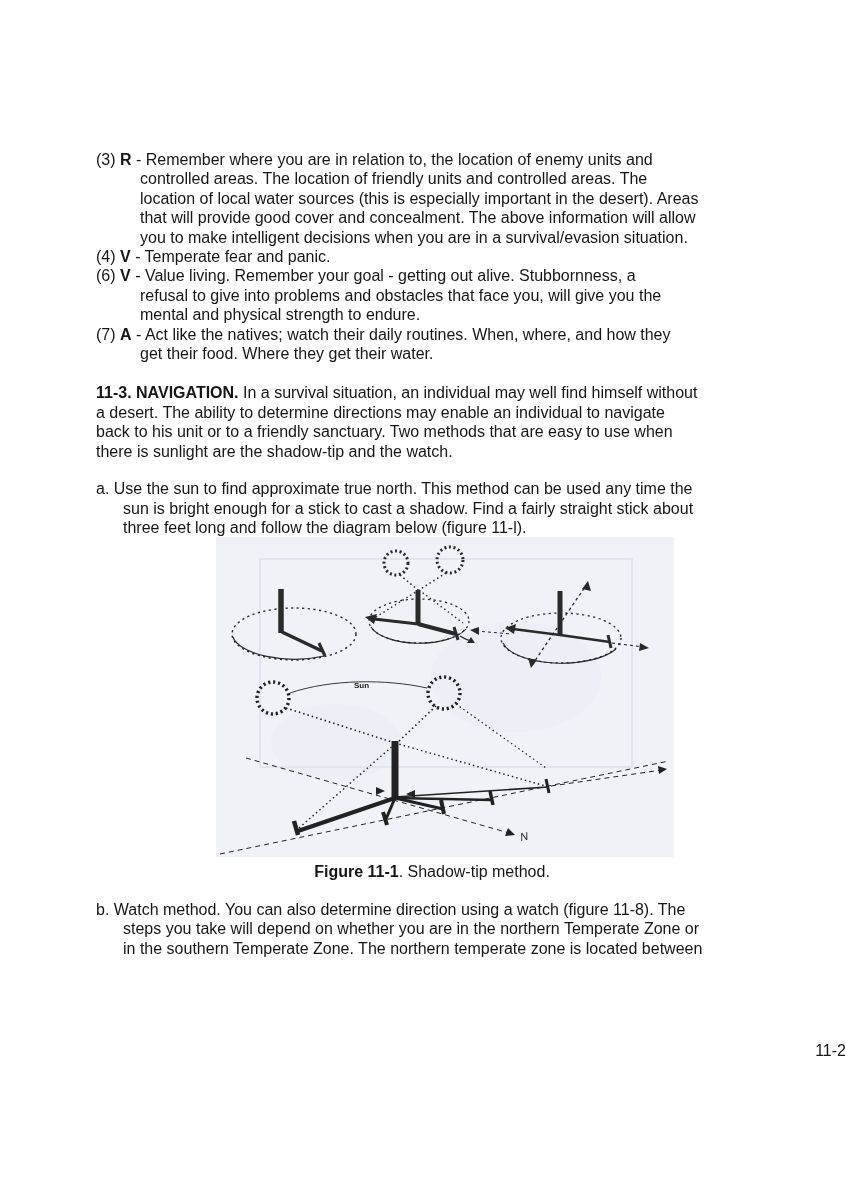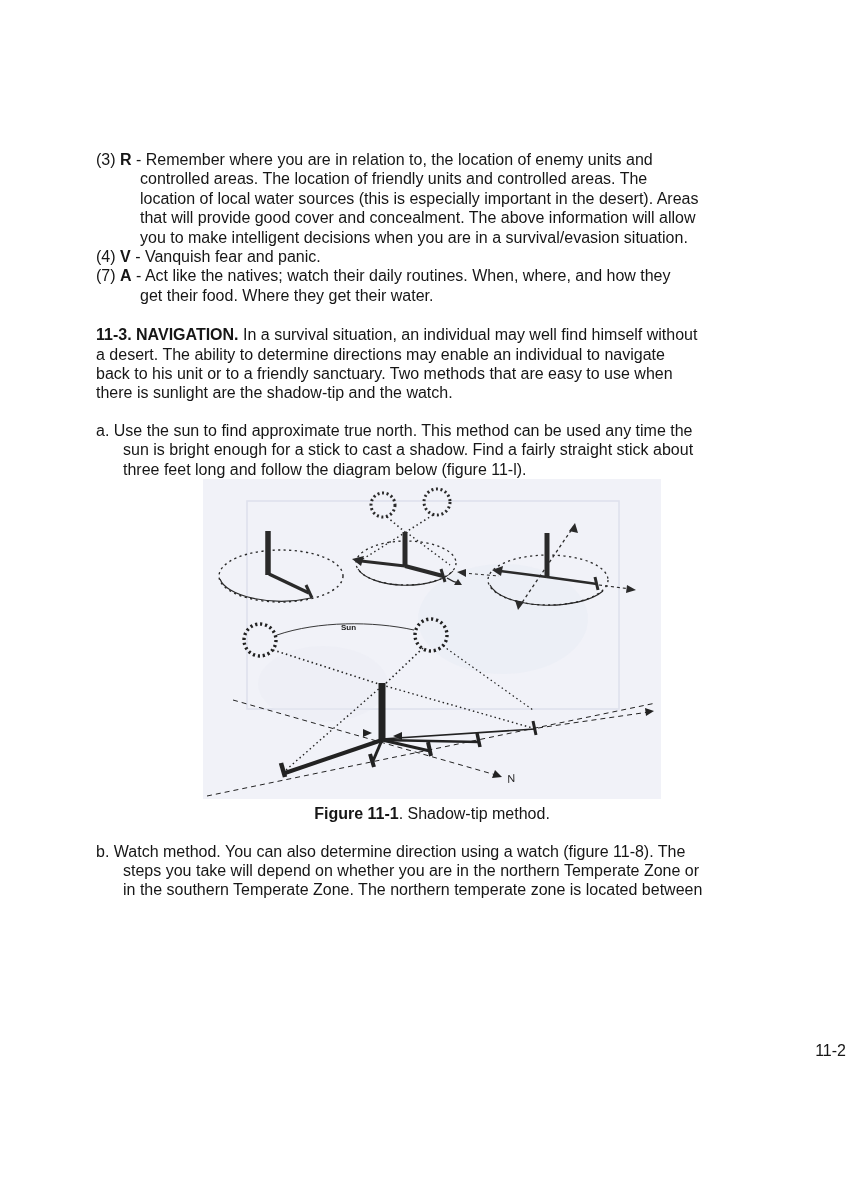--- a/index.html
+++ b/index.html
@@ -9,37 +9,40 @@
     font-size:16px; line-height:19.4px; overflow:hidden;
   }
   .content { position:absolute; left:96px; top:150px; width:720px; }
   ul.survival-list { margin:0; padding:0; list-style:none; }
   ul.survival-list li { padding-left:44px; text-indent:-44px; }
   .pre { white-space:pre-wrap; }
   b { font-weight:bold; }
   .nav-para { margin:20px 0 0 0; }
   .ab-item { margin:18px 0 0 0; padding-left:27px; text-indent:-27px; }
   .figure-wrap { width:458px; margin:0 0 0 107px; }
-  .figure-box { width:458px; height:320px; background:#fca5a5; }
+  .figure-box { width:458px; height:320px; background:#fca5a5;margin-left:13px; }
   .caption { text-align:center; margin-top:5px; width:458px; }
   .page-number { position:absolute; top:1041px; left:0; width:846px; text-align:right; }
 </style>
 </head>
 <body>
 
 <div class="page">
   <div class="content">
 
     <ul class="survival-list">
       <li><span>(3)</span> <b>R</b><span class="pre"> - Remember where you are in relation to, the location of enemy units and
 controlled areas. The location of friendly units and controlled areas. The
 location of local water sources (this is especially important in the desert). Areas
 that will provide good cover and concealment. The above information will allow
 you to make intelligent decisions when you are in a survival/evasion situation.</span></li>
-      <li><span>(4)</span> <b>V</b><span class="pre"> - Vanquish fear and panic.</span></li>
+      <li><span>(4)</span> <b>V</b><span class="pre"> - Temperate fear and panic.</span></li>
+      <li><span>(6)</span> <b>V</b><span class="pre"> - Value living. Remember your goal - getting out alive. Stubbornness, a
+refusal to give into problems and obstacles that face you, will give you the
+mental and physical strength to endure.</span></li>
       <li><span>(7)</span> <b>A</b><span class="pre"> - Act like the natives; watch their daily routines. When, where, and how they
 get their food. Where they get their water.</span></li>
     </ul>
 
     <p class="nav-para"><b>11-3. NAVIGATION.</b><span class="pre"> In a survival situation, an individual may well find himself without
 a desert. The ability to determine directions may enable an individual to navigate
 back to his unit or to a friendly sanctuary. Two methods that are easy to use when
 there is sunlight are the shadow-tip and the watch.</span></p>
 
     <div class="ab-item"><span>a.</span><span class="pre"> Use the sun to find approximate true north. This method can be used any time the

